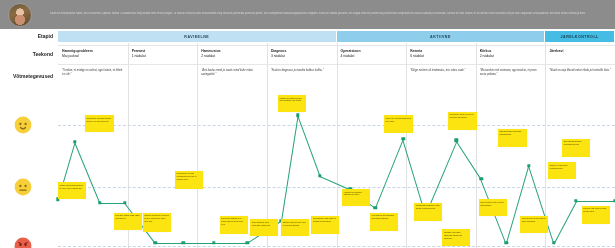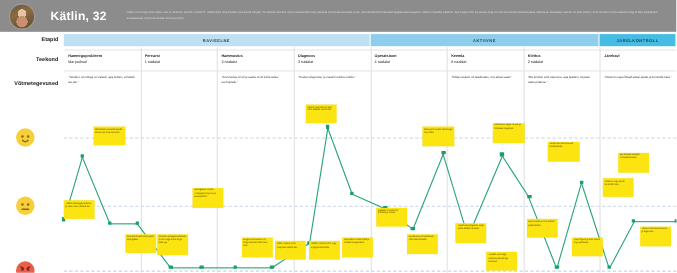--- a/index.html
+++ b/index.html
@@ -112,21 +112,20 @@
     box-shadow:0 0 0 .4px rgba(0,0,0,.04);
   }
 </style>
 </head>
 <body>
 
 <div id="app">
 
   <div class="header">
     <div class="avatar"></div>
-    <div class="hdr-name">Kätlin, 32</div>
     <div class="hdr-desc">Kätlin on noorepoolne naine, kes on aktiivne, sportlik, töötab IT-valdkonnas ning hindab oma tervist kõrgelt. Ta märkas muutusi oma enesetundes ning otsustas pöörduda perearsti poole, sest sümptomid hakkasid igapäevaelu segama. Kätlin on teadlik patsient, kes kogub infot ise juurde ning soovib oma raviprotsessis kaasa rääkida ja otsustada. Samuti on talle oluline, et ta tunneks end kuulatuna ning et talle selgitataks arusaadavalt, mis tema kehas toimub ja miks.</div>
   </div>
 
   <div class="board">
 
     <div class="rowlabel-col">
       <div class="rowlabel" style="top:4px;">Etapid</div>
       <div class="rowlabel" style="top:22px;">Teekond</div>
       <div class="rowlabel" style="top:44px;">Võtmetegevused</div>
     </div>

